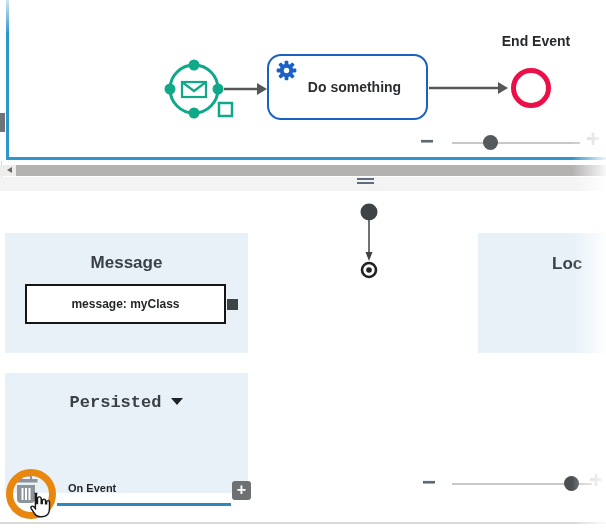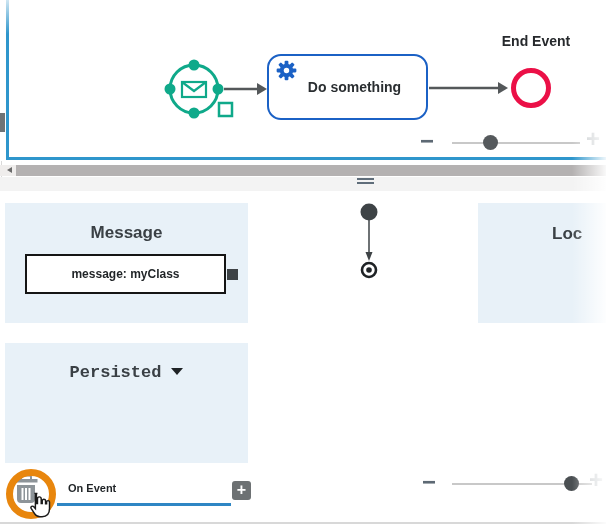--- a/index.html
+++ b/index.html
@@ -43,21 +43,21 @@
   .hscrollbar { position:absolute; left:0; top:165px; width:606px; height:11px; background:#efedec; }
   .hscroll-arrow { position:absolute; left:7px; top:2px; width:0; height:0;
       border-top:3.5px solid transparent; border-bottom:3.5px solid transparent; border-right:5px solid #6b6b6b; }
   .hscroll-thumb { position:absolute; left:16px; top:0; width:590px; height:11px; background:#b4b1b1; }
   .divider { position:absolute; left:0; top:177px; width:606px; height:14px; background:#f3f3f3; }
   .divider-handle { position:absolute; left:357px; top:1px; width:17px; height:8px; cursor:row-resize; }
   .divider-handle span { display:block; width:17px; height:2px; background:#5f6d7a; margin-bottom:2px; }
 
   
   .bottom { position:absolute; left:0; top:191px; width:606px; height:333px; background:#fff; }
-  .panel { position:absolute; background:#e8f1f8; }
+  .panel { position:absolute; background:#e8f1f8;margin-top:30px; }
   .panel-title { font-size:17px; font-weight:700; color:#3a4045; text-align:center; }
   .panel-message   { left:5px; top:12px;  width:243px; height:120px; }
   .panel-persisted { left:5px; top:152px; width:243px; height:120px; }
   .panel-local     { left:478px; top:12px; width:128px; height:120px; }
   .panel-message .panel-title { margin-top:20px; }
   .panel-persisted .panel-title { margin-top:20px;font-family:Liberation Mono, monospace; }
   .panel-local .panel-title { position:absolute; left:74px; top:21px; }
   .caret-down { display:inline-block; width:0; height:0; margin-left:10px; margin-bottom:2px;
       border-left:6px solid transparent; border-right:6px solid transparent; border-top:7px solid #1f2326; }
 

